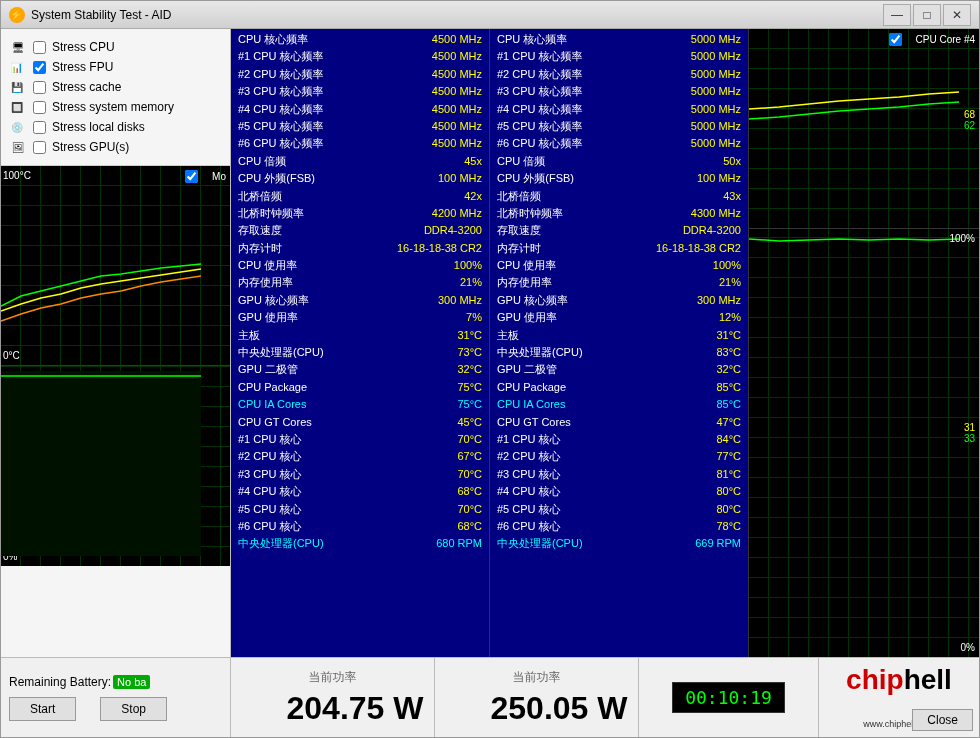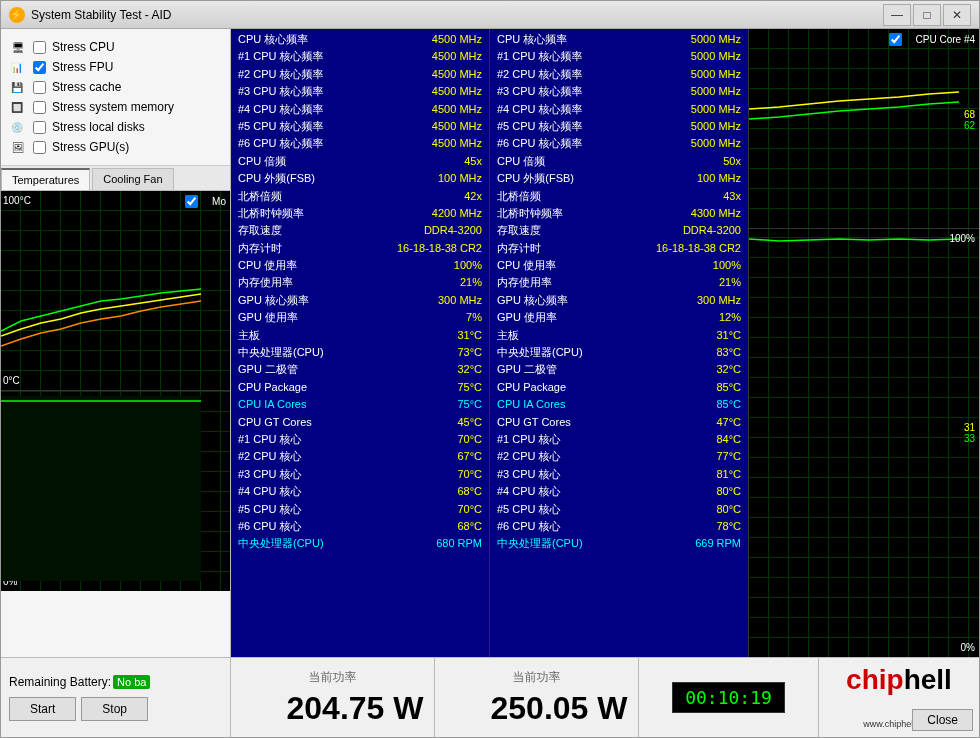--- a/index.html
+++ b/index.html
@@ -221,21 +221,21 @@
     }
     .battery-badge {
       background: #00aa00;
       color: white;
       padding: 1px 4px;
       font-size: 11px;
       border-radius: 2px;
     }
     .button-row {
       display: flex;
-      gap: 5px;
+      gap: 24px;
     }
     .btn {
       padding: 4px 20px;
       font-size: 12px;
       border: 1px solid #999;
       background: #e0e0e0;
       cursor: pointer;
     }
     .power-section {
       flex: 1;
@@ -371,24 +371,20 @@
           <input type="checkbox" style="">
           <span>Stress local disks</span>
         </div>
         <div class="stress-item">
           <span class="stress-icon">🖼</span>
           <input type="checkbox" style="">
           <span>Stress GPU(s)</span>
         </div>
       </div>
 
-      <div class="tabs-header">
-        <div class="tab active">Temperatures</div>
-        <div class="tab">Cooling Fan</div>
-      </div>
 
       <div class="graph-top">
         <div class="grid-lines"></div>
         <span class="y-label" style="top:4px">100°C</span>
         <span class="y-label" style="bottom:4px">0°C</span>
         <div class="checkbox-overlay">
           <input type="checkbox" checked="" style="">
           <span>Mo</span>
         </div>
 

